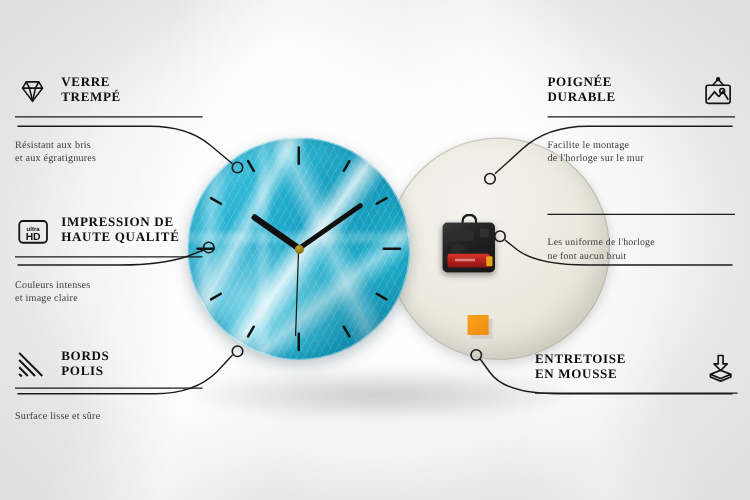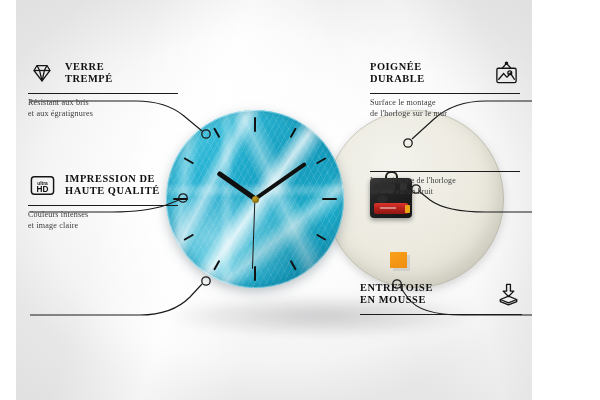--- a/index.html
+++ b/index.html
@@ -3,22 +3,22 @@
 <meta charset="utf-8">
 <style>
   * { box-sizing: border-box; margin: 0; padding: 0; }
   html, body { width: 600px; height: 400px; overflow: hidden; }
   body {
     font-family: "Liberation Serif", serif;
     background: #ffffff;
     position: relative;
   }
   #stage {
-    position: absolute; left: 16px; top: 0;
-    width: 516px; height: 400px;
+    position: absolute; left: 0; top: 0;
+    width: 600px; height: 400px;
     overflow: hidden;
     background:
       radial-gradient(ellipse 300px 230px at 50% 45%, #ffffff 0%, #fdfdfd 45%, #f4f4f4 78%, #ebebeb 100%),
       linear-gradient(160deg, #ececec 0%, #f7f7f7 28%, #fdfdfd 50%, #f3f3f3 74%, #e8e8e8 100%);
   }
   .vignette {
     position: absolute; inset: 0;
     background: radial-gradient(ellipse 420px 300px at 50% 50%, rgba(255,255,255,0) 55%, rgba(190,190,190,0.30) 100%);
     pointer-events: none;
   }
@@ -241,21 +241,21 @@
   .co-rule {
     height: 1.1px;
     background: #1b1b1b;
     margin-top: 3px;
   }
   .co-sub {
     font-family: "Liberation Serif", serif;
     font-size: 8.1px;
     line-height: 10.4px;
     color: #3a3a3a;
-    margin-top: 4px;
+    margin-top: 17px;
     letter-spacing: 0.18px;
   }
 
   
   #co-verre      { top: 56px; }
   #co-impression { top: 168px; }
   #co-bords      { top: 277px; }
   #co-poignee    { top: 56px; }
   #co-mecanisme  { top: 168px; }
   #co-entretoise { top: 277px; }
@@ -389,37 +389,52 @@
           <text x="14" y="13.2" font-family="Liberation Sans, sans-serif" font-size="5" font-weight="bold" text-anchor="middle" fill="currentColor">ultra</text>
           <text x="14" y="20.5" font-family="Liberation Sans, sans-serif" font-size="8.6" font-weight="bold" text-anchor="middle" fill="currentColor">HD</text>
         </svg>
       </span>
       <span class="co-title"><span>IMPRESSION DE</span><br><span>HAUTE QUALITÉ</span></span>
     </div>
     <div class="co-rule"></div>
     <div class="co-sub"><span>Couleurs intenses</span><br><span>et image claire</span></div>
   </div>
 
+  <div class="callout left" id="co-bords">
+    <div class="co-head">
+      <span class="co-icon">
+        <svg viewBox="0 0 26 26" width="25" height="25" stroke="currentColor" stroke-width="1.7" stroke-linecap="square">
+          <path d="M2 3 L20 21"></path>
+            <path d="M2 9 L14 21"></path>
+            <path d="M2 15 L8 21"></path>
+            <path d="M2 20.5 L3 21.5"></path>
+        </svg>
+      </span>
+      <span class="co-title"><span>BORDS</span><br><span>POLIS</span></span>
+    </div>
+    <div class="co-rule"></div>
+    <div class="co-sub"><span>Surface lisse et sûre</span></div>
+  </div>
 
   <div class="callout right" id="co-poignee">
     <div class="co-head">
       <span class="co-icon">
         <svg viewBox="0 0 26 26" width="25" height="25" fill="none" stroke="currentColor" stroke-width="1.4">
           <path d="M13 2.5 L8.5 7.5 M13 2.5 L17.5 7.5"></path>
           <circle cx="13" cy="2.4" r="1.1" fill="currentColor"></circle>
           <rect x="3" y="7.5" width="20" height="15" rx="1.6"></rect>
           <path d="M4.5 19.5 L10 13 L13.6 17"></path>
           <path d="M13.6 17 L17 12.5 L21.5 19.5"></path>
           <circle cx="16.4" cy="12.2" r="2"></circle>
         </svg>
       </span>
       <span class="co-title"><span>POIGNÉE</span><br><span>DURABLE</span></span>
     </div>
     <div class="co-rule"></div>
-    <div class="co-sub"><span>Surface le montage</span><br><span>de l'horloge sur le mur</span></div>
+    <div class="co-sub"><span>Facilite le montage</span><br><span>de l'horloge sur le mur</span></div>
   </div>
 
   <div class="callout right" id="co-mecanisme">
     <div class="co-rule"></div>
     <div class="co-sub"><span>Les uniforme de l'horloge</span><br><span>ne font aucun bruit</span></div>
   </div>
 
   <div class="callout right" id="co-entretoise">
     <div class="co-head">
       <span class="co-icon">

